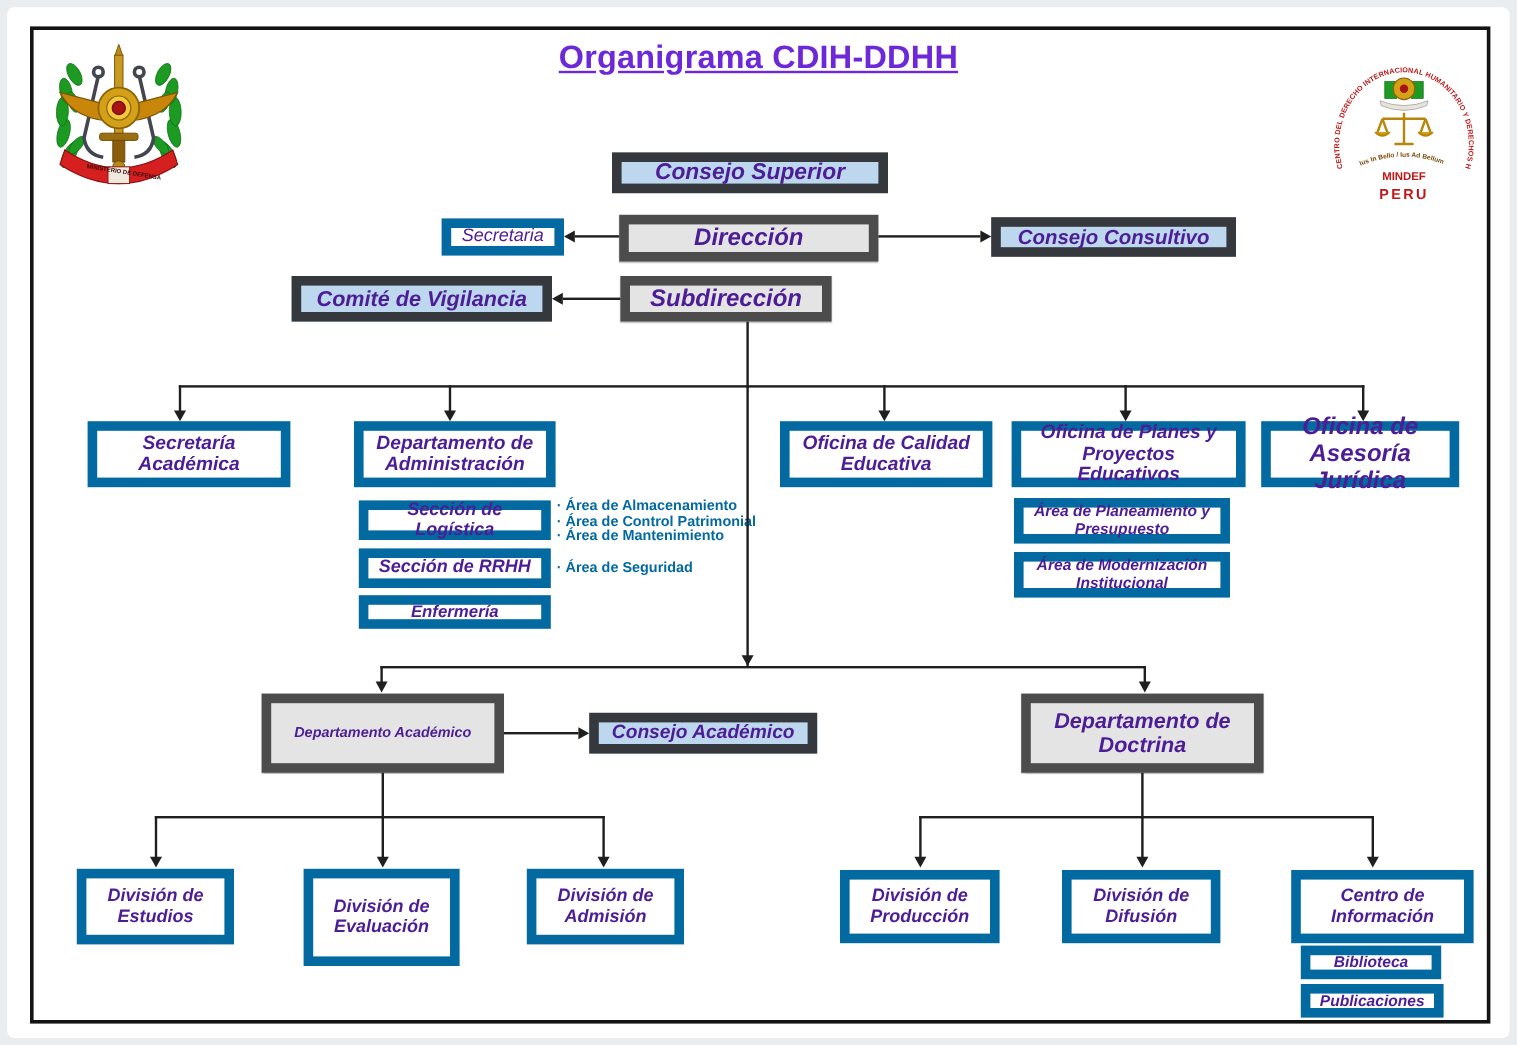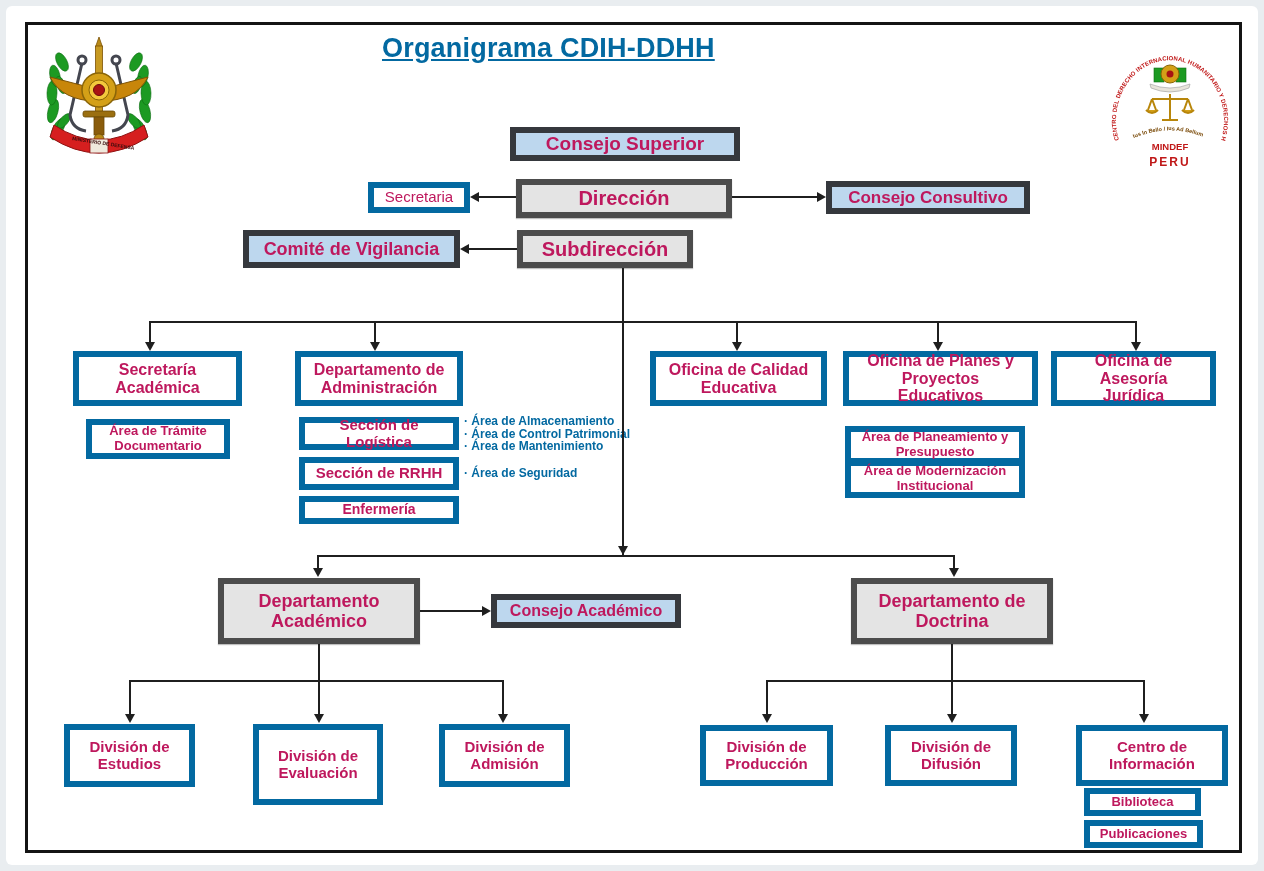--- a/index.html
+++ b/index.html
@@ -15,29 +15,29 @@
     position:absolute;left:6px;top:6px;width:1252px;height:859px;
     background:#ffffff;border-radius:6px;
   }
   .frame{
     position:absolute;left:25px;top:22px;width:1217px;height:831px;
     border:3px solid #141414;box-sizing:border-box;background:#ffffff;
   }
   .chart{position:absolute;left:0;top:0;width:1264px;height:871px;}
   .title{
     position:absolute;left:382px;top:33px;width:500px;
-    font-size:27px;font-weight:bold;
-    text-decoration:underline;color:#0369a1;letter-spacing:0.2px;
+    text-align:center;font-size:27px;font-weight:bold;
+    text-decoration:underline;color:#6d28d9;letter-spacing:0.2px;
   }
   .box{
     position:absolute;box-sizing:border-box;
-    border:6px solid #0369a1;background:#ffffff;
+    border:8px solid #0369a1;background:#ffffff;
     display:flex;align-items:center;justify-content:center;
     text-align:center;font-weight:bold;line-height:1.12;
-    padding:1px 8px;color:#be185d;
+    padding:1px 8px;color:#4c1d95;font-style:italic;
   }
   .blue{background:#bdd7ee;border-color:#35383d;}
   .gray{background:#e4e4e4;border-color:#4c4c4c;box-shadow:0 1px 1px rgba(0,0,0,.25);}
   .plain{font-weight:normal;}
   .hline,.vline{position:absolute;background:#1f1f1f;}
   .hline{height:2px;}
   .vline{width:2px;}
   .ah-down{position:absolute;width:0;height:0;
     border-left:5px solid transparent;border-right:5px solid transparent;
     border-top:9px solid #1f1f1f;}
@@ -155,39 +155,38 @@
   <div class="box gray" style="left:516px;top:179px;width:216px;height:39px;font-size:20px">Dirección</div>
   <div class="box plain" style="left:368px;top:182px;width:102px;height:31px;font-size:15px">Secretaria</div>
   <div class="box blue" style="left:826px;top:181px;width:204px;height:33px;font-size:17px">Consejo Consultivo</div>
   <div class="box blue" style="left:243px;top:230px;width:217px;height:38px;font-size:18px">Comité de Vigilancia</div>
   <div class="box gray" style="left:517px;top:230px;width:176px;height:38px;font-size:20px">Subdirección</div>
 
   <div class="box" style="left:73px;top:351px;width:169px;height:55px;font-size:16px">Secretaría Académica</div>
   <div class="box" style="left:295px;top:351px;width:168px;height:55px;font-size:16px">Departamento de Administración</div>
   <div class="box" style="left:650px;top:351px;width:177px;height:55px;font-size:16px">Oficina de Calidad Educativa</div>
   <div class="box" style="left:843px;top:351px;width:195px;height:55px;font-size:16px">Oficina de Planes y Proyectos Educativos</div>
-  <div class="box" style="left:1051px;top:351px;width:165px;height:55px;font-size:16px;padding:0 12px">Oficina de Asesoría Jurídica</div>
-
-  <div class="box" style="left:86px;top:419px;width:144px;height:40px;font-size:13px">Área de Trámite Documentario</div>
+  <div class="box" style="left:1051px;top:351px;width:165px;height:55px;font-size:20px;padding:0 12px">Oficina de Asesoría Jurídica</div>
+
   <div class="box" style="left:299px;top:417px;width:160px;height:33px;font-size:15px">Sección de Logística</div>
   <div class="box" style="left:299px;top:457px;width:160px;height:33px;font-size:15px">Sección de RRHH</div>
   <div class="box" style="left:299px;top:496px;width:160px;height:28px;font-size:14px">Enfermería</div>
-  <div class="box" style="left:845px;top:426px;width:180px;height:38px;font-size:13px">Área de Planeamiento y Presupuesto</div>
+  <div class="box" style="left:845px;top:415px;width:180px;height:38px;font-size:13px">Área de Planeamiento y Presupuesto</div>
   <div class="box" style="left:845px;top:460px;width:180px;height:38px;font-size:13px">Área de Modernización Institucional</div>
 
   <div class="note" style="left:464px;top:415px">
     <div>· Área de Almacenamiento</div>
     <div>· Área de Control Patrimonial</div>
     <div>· Área de Mantenimiento</div>
   </div>
   <div class="note" style="left:464px;top:467px">
     <div>· Área de Seguridad</div>
   </div>
 
-  <div class="box gray" style="left:218px;top:578px;width:202px;height:66px;font-size:18px">Departamento Académico</div>
+  <div class="box gray" style="left:218px;top:578px;width:202px;height:66px;font-size:12px">Departamento Académico</div>
   <div class="box blue" style="left:491px;top:594px;width:190px;height:34px;font-size:16px">Consejo Académico</div>
   <div class="box gray" style="left:851px;top:578px;width:202px;height:66px;font-size:18px">Departamento de Doctrina</div>
 
   <div class="box" style="left:64px;top:724px;width:131px;height:63px;font-size:15px">División de Estudios</div>
   <div class="box" style="left:253px;top:724px;width:130px;height:81px;font-size:15px">División de Evaluación</div>
   <div class="box" style="left:439px;top:724px;width:131px;height:63px;font-size:15px">División de Admisión</div>
   <div class="box" style="left:700px;top:725px;width:133px;height:61px;font-size:15px">División de Producción</div>
   <div class="box" style="left:885px;top:725px;width:132px;height:61px;font-size:15px">División de Difusión</div>
   <div class="box" style="left:1076px;top:725px;width:152px;height:61px;font-size:15px">Centro de Información</div>
   <div class="box" style="left:1084px;top:788px;width:117px;height:28px;font-size:13px">Biblioteca</div>

